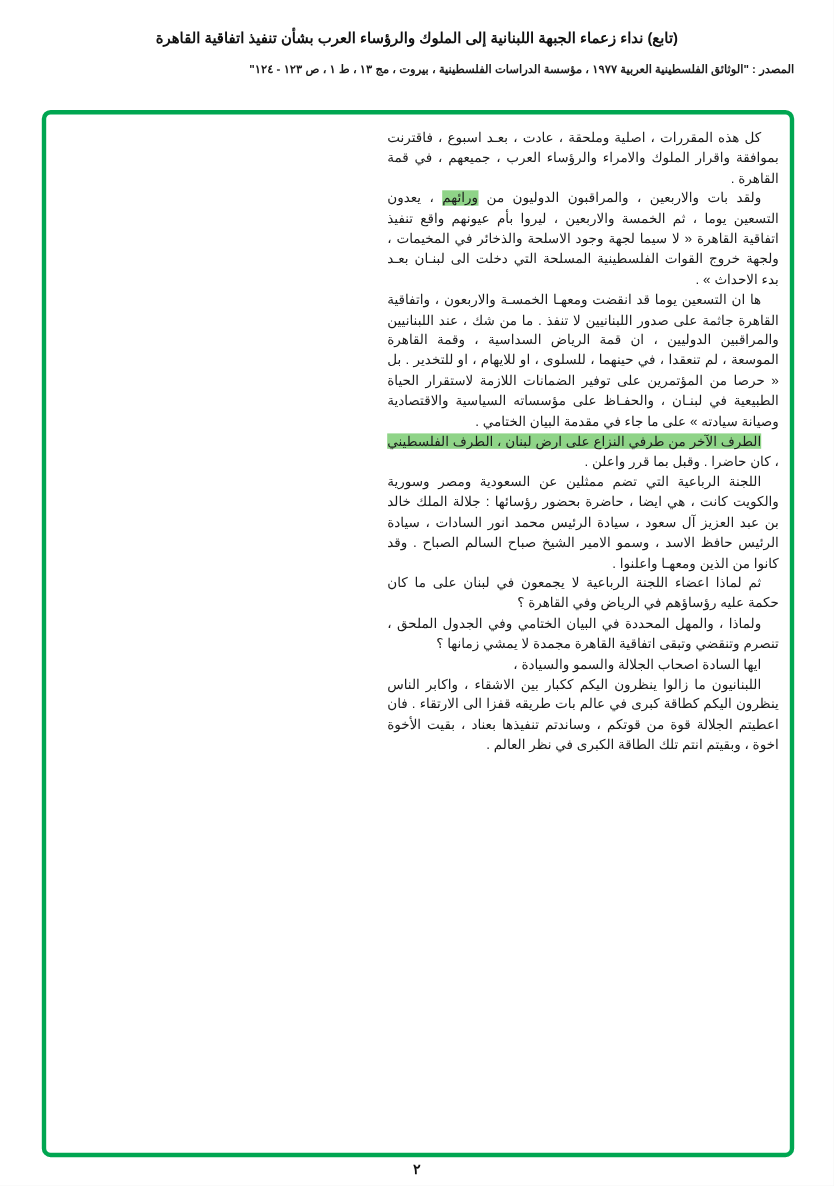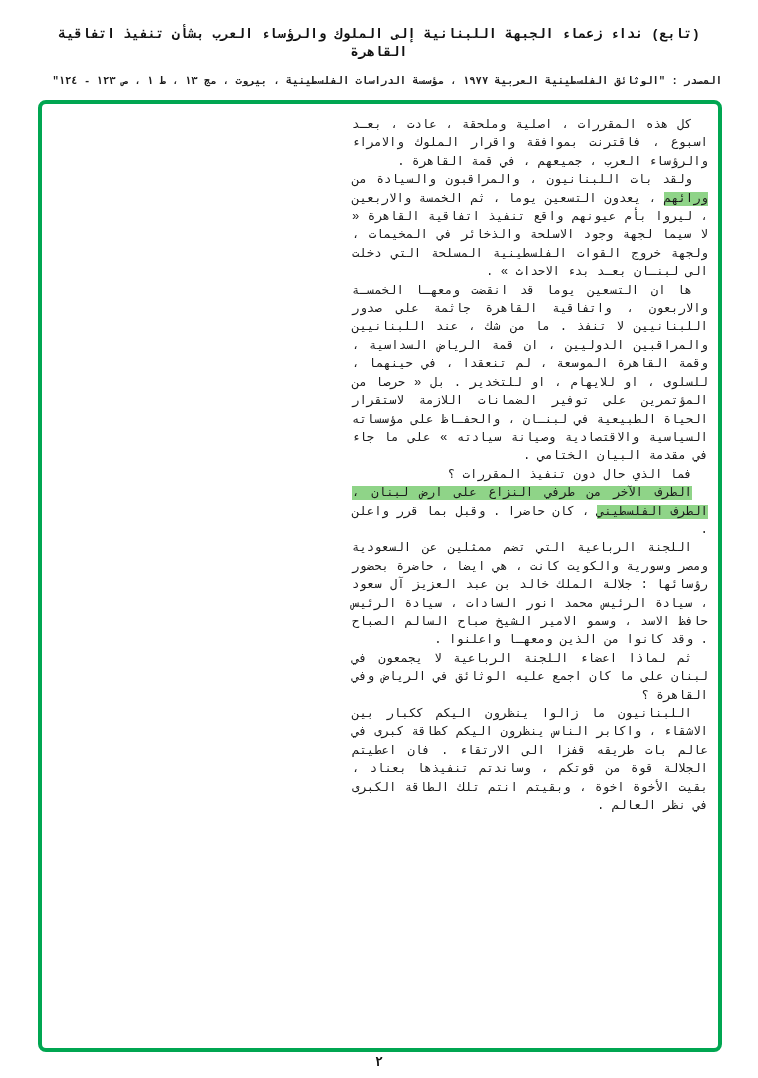--- a/index.html
+++ b/index.html
@@ -6,21 +6,21 @@
     margin: 0;
     padding: 0;
     background: #f2f2f2;
   }
   .page {
     position: relative;
     width: 758px;
     height: 1078px;
     margin: 0 auto;
     background: #ffffff;
-    font-family: Liberation Mono, monospace;
+    font-family: Liberation Sans, sans-serif;
     color: #111111;
     overflow: hidden;
   }
   .header {
     position: absolute;
     top: 26px;
     left: 36px;
     right: 36px;
     direction: rtl;
   }
@@ -87,25 +87,26 @@
 <div class="page">
 
   <div class="header">
     <div class="doc-title">(تابع) نداء زعماء الجبهة اللبنانية إلى الملوك والرؤساء العرب بشأن تنفيذ اتفاقية القاهرة</div>
     <div class="doc-source">المصدر : "الوثائق الفلسطينية العربية ١٩٧٧ ، مؤسسة الدراسات الفلسطينية ، بيروت ، مج ١٣ ، ط ١ ، ص ١٢٣ - ١٢٤"</div>
   </div>
 
   <div class="green-box">
     <div class="text-column">
         <p class="para"><span>كل هذه المقررات ، اصلية وملحقة ، عادت ، بعـد اسبوع ، فاقترنت بموافقة واقرار الملوك والامراء والرؤساء العرب ، جميعهم ، في قمة القاهرة .</span></p>
-        <p class="para"><span>ولقد بات اللبنانيون ، والمراقبون والسيادة من </span><span class="hl">ورائهم</span><span> ، يعدون التسعين يوما ، ثم الخمسة والاربعين ، ليروا بأم عيونهم واقع تنفيذ اتفاقية القاهرة « لا سيما لجهة وجود الاسلحة والذخائر في المخيمات ، ولجهة خروج القوات الفلسطينية المسلحة التي دخلت الى لبنـان بعـد بدء الاحداث » .</span></p>
+        <p class="para"><span>ولقد بات والاربعين ، والمراقبون الدوليون من </span><span class="hl">ورائهم</span><span> ، يعدون التسعين يوما ، ثم الخمسة والاربعين ، ليروا بأم عيونهم واقع تنفيذ اتفاقية القاهرة « لا سيما لجهة وجود الاسلحة والذخائر في المخيمات ، ولجهة خروج القوات الفلسطينية المسلحة التي دخلت الى لبنـان بعـد بدء الاحداث » .</span></p>
         <p class="para"><span>ها ان التسعين يوما قد انقضت ومعهـا الخمسـة والاربعون ، واتفاقية القاهرة جاثمة على صدور اللبنانيين لا تنفذ . ما من شك ، عند اللبنانيين والمراقبين الدوليين ، ان قمة الرياض السداسية ، وقمة القاهرة الموسعة ، لم تنعقدا ، في حينهما ، للسلوى ، او للايهام ، او للتخدير . بل « حرصا من المؤتمرين على توفير الضمانات اللازمة لاستقرار الحياة الطبيعية في لبنـان ، والحفـاظ على مؤسساته السياسية والاقتصادية وصيانة سيادته » على ما جاء في مقدمة البيان الختامي .</span></p>
-        <p class="para"><span>فما الذي حال دون تنفيذ المقررات ؟</span></p>
         <p class="para"><span class="hl">الطرف الآخر من طرفي النزاع على ارض لبنان ، الطرف الفلسطيني</span><span> ، كان حاضرا . وقبل بما قرر واعلن .</span></p>
         <p class="para"><span>اللجنة الرباعية التي تضم ممثلين عن السعودية ومصر وسورية والكويت كانت ، هي ايضا ، حاضرة بحضور رؤسائها : جلالة الملك خالد بن عبد العزيز آل سعود ، سيادة الرئيس محمد انور السادات ، سيادة الرئيس حافظ الاسد ، وسمو الامير الشيخ صباح السالم الصباح . وقد كانوا من الذين ومعهـا واعلنوا .</span></p>
-        <p class="para"><span>ثم لماذا اعضاء اللجنة الرباعية لا يجمعون في لبنان على ما كان اجمع عليه الوثائق في الرياض وفي القاهرة ؟</span></p>
+        <p class="para"><span>ثم لماذا اعضاء اللجنة الرباعية لا يجمعون في لبنان على ما كان حكمة عليه رؤساؤهم في الرياض وفي القاهرة ؟</span></p>
+        <p class="para"><span>ولماذا ، والمهل المحددة في البيان الختامي وفي الجدول الملحق ، تنصرم وتنقضي وتبقى اتفاقية القاهرة مجمدة لا يمشي زمانها ؟</span></p>
+        <p class="para"><span>ايها السادة اصحاب الجلالة والسمو والسيادة ،</span></p>
         <p class="para"><span>اللبنانيون ما زالوا ينظرون اليكم ككبار بين الاشقاء ، واكابر الناس ينظرون اليكم كطاقة كبرى في عالم بات طريقه قفزا الى الارتقاء . فان اعطيتم الجلالة قوة من قوتكم ، وساندتم تنفيذها بعناد ، بقيت الأخوة اخوة ، وبقيتم انتم تلك الطاقة الكبرى في نظر العالم .</span></p>
       </div>
   </div>
 
   <div class="page-number">٢</div>
 
 </div>
 
 </body></html>

